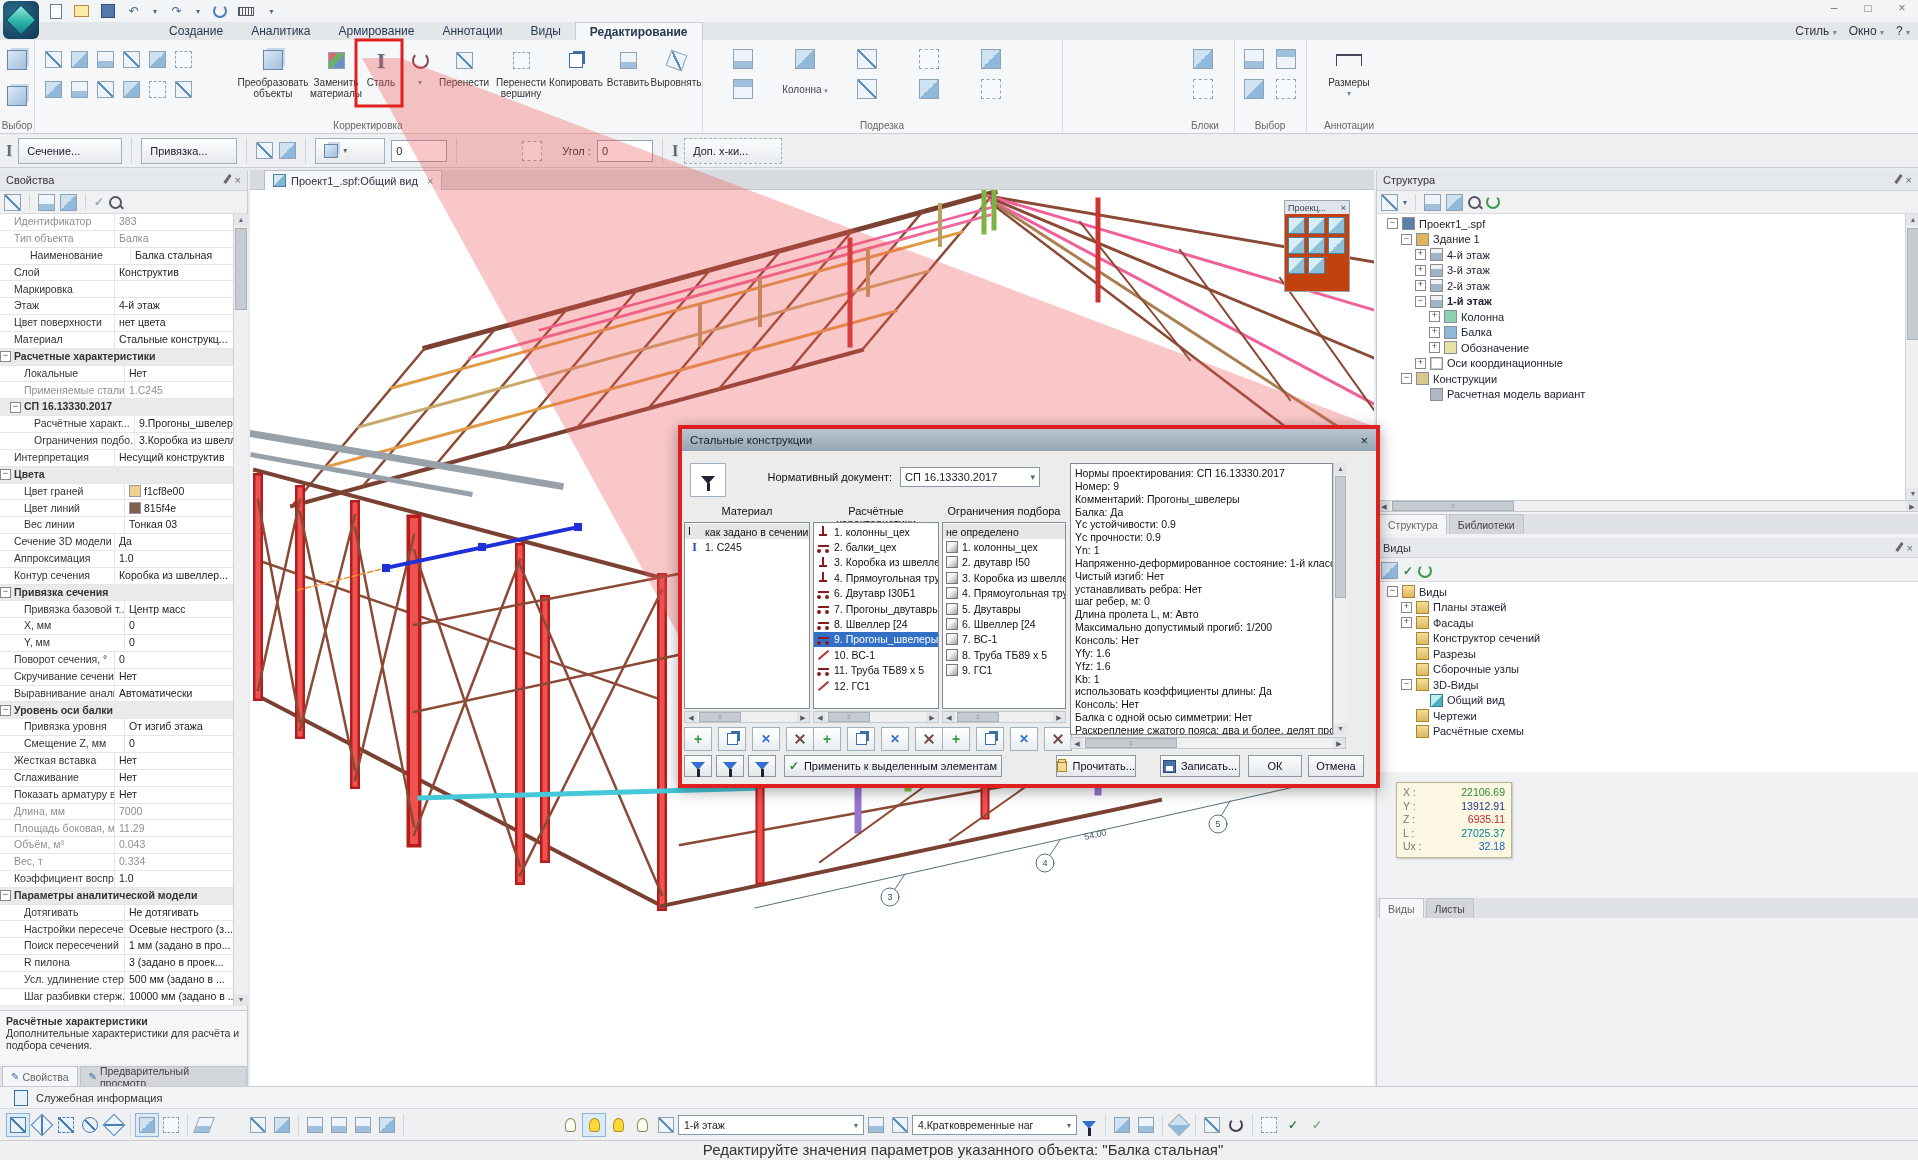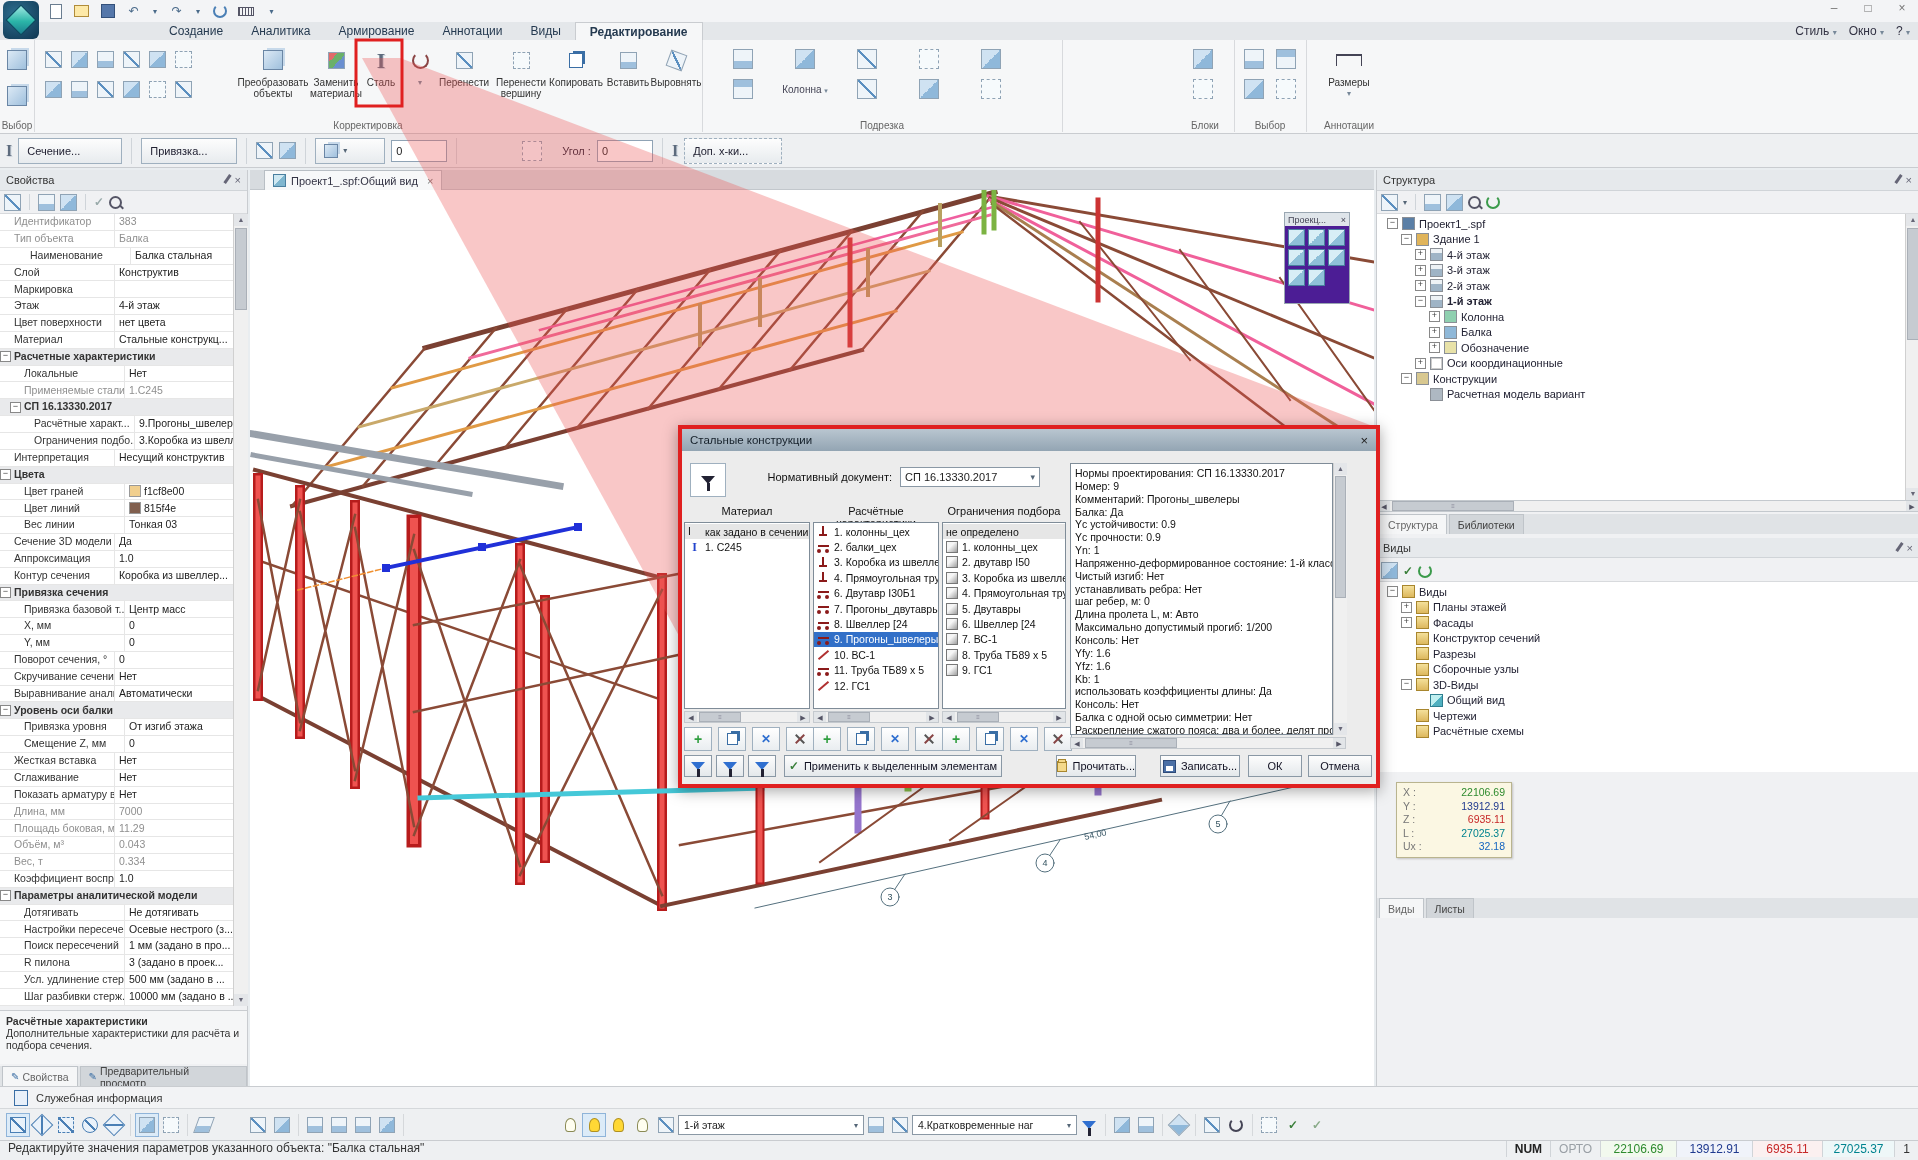--- a/index.html
+++ b/index.html
@@ -62,21 +62,21 @@
   .ptab{padding:2px 8px;font-size:10.5px;color:#444;background:#d2d6da;border:1px solid #bfc4c9;border-bottom:none;display:flex;align-items:center;gap:3px;}
   .ptab.active{background:#f5f6f7;color:#666;}
   .pencil{color:#3a6ea5;font-size:10px;}
   
   .viewport{position:absolute;left:250px;top:170px;width:1124px;height:916px;background:#fff;z-index:1;}
   .vtabbar{position:absolute;left:250px;top:170px;width:1124px;height:20px;background:#d7dbdf;border-bottom:1px solid #c2c7cc;z-index:2;display:flex;padding-left:14px;box-sizing:border-box;}
   .vtab{background:#f7f8f9;border:1px solid #b8bec4;border-bottom:none;display:flex;align-items:center;gap:5px;padding:0 8px;font-size:11px;color:#334;height:20px;box-sizing:border-box;}
   .vtab .ticon{width:11px;height:11px;border:1px solid #4a7f9f;background:linear-gradient(135deg,#cfe8f2 50%,#7fb6cf 50%);}
   .vtab .tclose{color:#777;margin-left:4px;}
   .modelsvg{position:absolute;left:250px;top:190px;z-index:1;}
-  .projpanel{position:absolute;left:1284px;top:212px;width:64px;height:90px;background:#4c1d95;border:1px solid #9aa7b2;z-index:6;}
+  .projpanel{position:absolute;left:1284px;top:200px;width:64px;height:90px;background:#c2410c;border:1px solid #9aa7b2;z-index:6;}
   .projhead{height:13px;background:#dfe5ea;font-size:9px;color:#445;display:flex;align-items:center;padding:0 3px;justify-content:space-between;}
   .projgrid{display:grid;grid-template-columns:repeat(3,18px);grid-auto-rows:18px;gap:2px;padding:3px;}
   .pi{width:15px;height:15px;border:1px solid #4a7f9f;background:linear-gradient(135deg,#d8eef6 50%,#8fc0d8 50%);}
   
   .panelR{position:absolute;left:1376px;top:170px;width:542px;height:916px;background:#f0f1f3;border-left:1px solid #c9ccd0;box-sizing:border-box;}
   .rp{position:relative;}
   .tree{background:#fff;overflow:hidden;position:relative;}
   .trow{display:flex;align-items:center;height:15.5px;font-size:11px;color:#223;gap:4px;white-space:nowrap;}
   .trow.bold{font-weight:bold;}
   .tic{width:11px;height:11px;border:1px solid #8a8f96;flex:none;background:#cfd6dd;}
@@ -142,21 +142,21 @@
   .serviceinfo{position:absolute;left:0;top:1086px;width:1918px;height:22px;background:#f2f3f5;border-top:1px solid #c9ccd0;display:flex;align-items:center;gap:8px;padding-left:14px;box-sizing:border-box;color:#333;}
   .sidoc{width:12px;height:14px;background:#e8f0fa;border:1px solid #3a6ea5;}
   .bottombar{position:absolute;left:0;top:1108px;width:1918px;height:32px;background:#eef0f2;border-top:1px solid #d5d8db;display:flex;align-items:center;}
   .bbi{width:22px;height:22px;border:1px solid transparent;display:flex;align-items:center;justify-content:center;flex:none;}
   .bbi.pressed{border-color:#8fb4d9;background:#dcebf8;}
   .snapg{width:14px;height:14px;border:1px solid #4a7fb5;background:linear-gradient(45deg,#eaf2fa 45%,#4a7fb5 45%,#4a7fb5 55%,#eaf2fa 55%);}
   .bulb{width:9px;height:12px;border:1px solid #8a8a55;border-radius:50% 50% 30% 30%;background:#fffef0;}
   .bulb.on{background:#ffd835;border-color:#b09020;}
   .bcombo{height:20px;border:1px solid #8a98a5;background:#fff;display:flex;align-items:center;padding:0 5px;font-size:10.5px;box-sizing:border-box;flex:none;}
   .bcombo .cbarr{margin-left:auto;color:#567;font-size:8px;padding-left:6px;}
-  .statusbar{position:absolute;left:0;top:1140px;width:1918px;height:20px;background:#eef0f2;border-top:1px solid #c9ccd0;display:flex;font-size:12px;color:#333;}
+  .statusbar{position:absolute;left:0;top:1140px;width:1918px;height:20px;background:#eef0f2;border-top:1px solid #c9ccd0;display:flex;align-items:center;font-size:15px;color:#333;flex-direction:column;}
   .stcell{height:16px;display:flex;align-items:center;justify-content:center;border-left:1px solid #d0d4d8;padding:0 8px;flex:none;box-sizing:border-box;}
   
   .overlaysvg{position:absolute;left:0;top:0;z-index:28;pointer-events:none;}
   .sep{width:1px;height:22px;background:#d5d8db;margin:0 4px;flex:none;}
   .i-search{width:9px;height:9px;border:2px solid #556;border-radius:50%;position:relative;}
   .i-search::after{content:"";position:absolute;left:8px;top:8px;width:5px;height:2px;background:#556;transform:rotate(45deg);}
   .i-refresh{width:10px;height:10px;border:2px solid #3a9a4a;border-radius:50%;border-top-color:transparent;}
   .i-check{color:#3a7f3a;font-size:12px;font-weight:bold;}
   .i-pin{width:3px;height:10px;background:#667;transform:rotate(35deg);}
 </style>
@@ -1552,21 +1552,21 @@
         <span class="ifold"></span>
         <span>Прочитать...</span>
       </span>
     <span class="dbtn" style="left:478px;width:80px;">
         <span class="iflop"></span>
         <span>Записать...</span>
       </span>
     <span class="dbtn" style="left:566px;width:54px;">
         <span>ОК</span>
       </span>
-    <span class="dbtn" style="left:626px;width:64px;align-items:center;">
+    <span class="dbtn" style="left:626px;width:56px;align-items:center;">
         <span>Отмена</span>
       </span>
   </div>
 </div>
 
 <div class="serviceinfo">
   <span class="sidoc"></span>
   <span>Служебная информация</span>
 </div>
 

